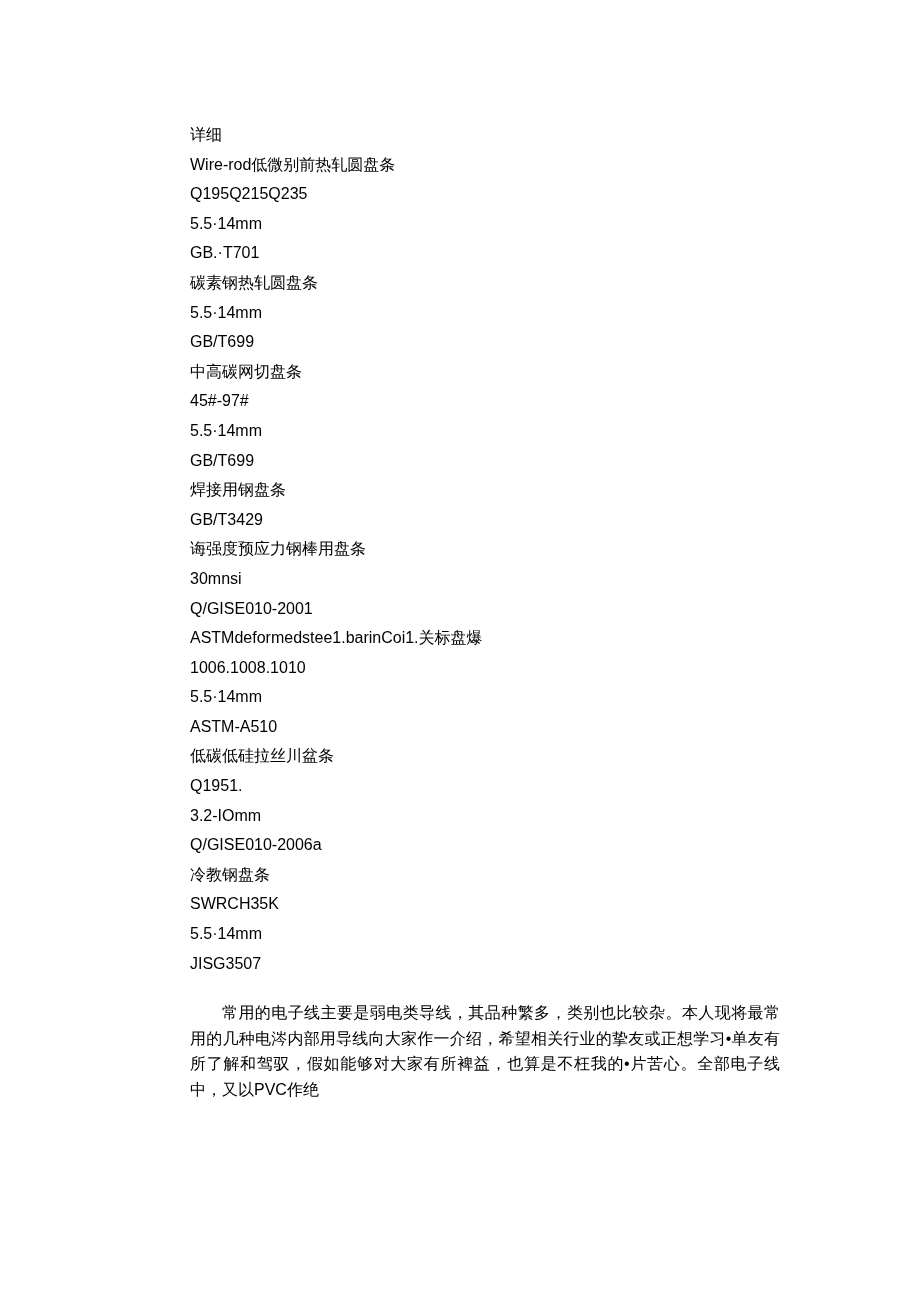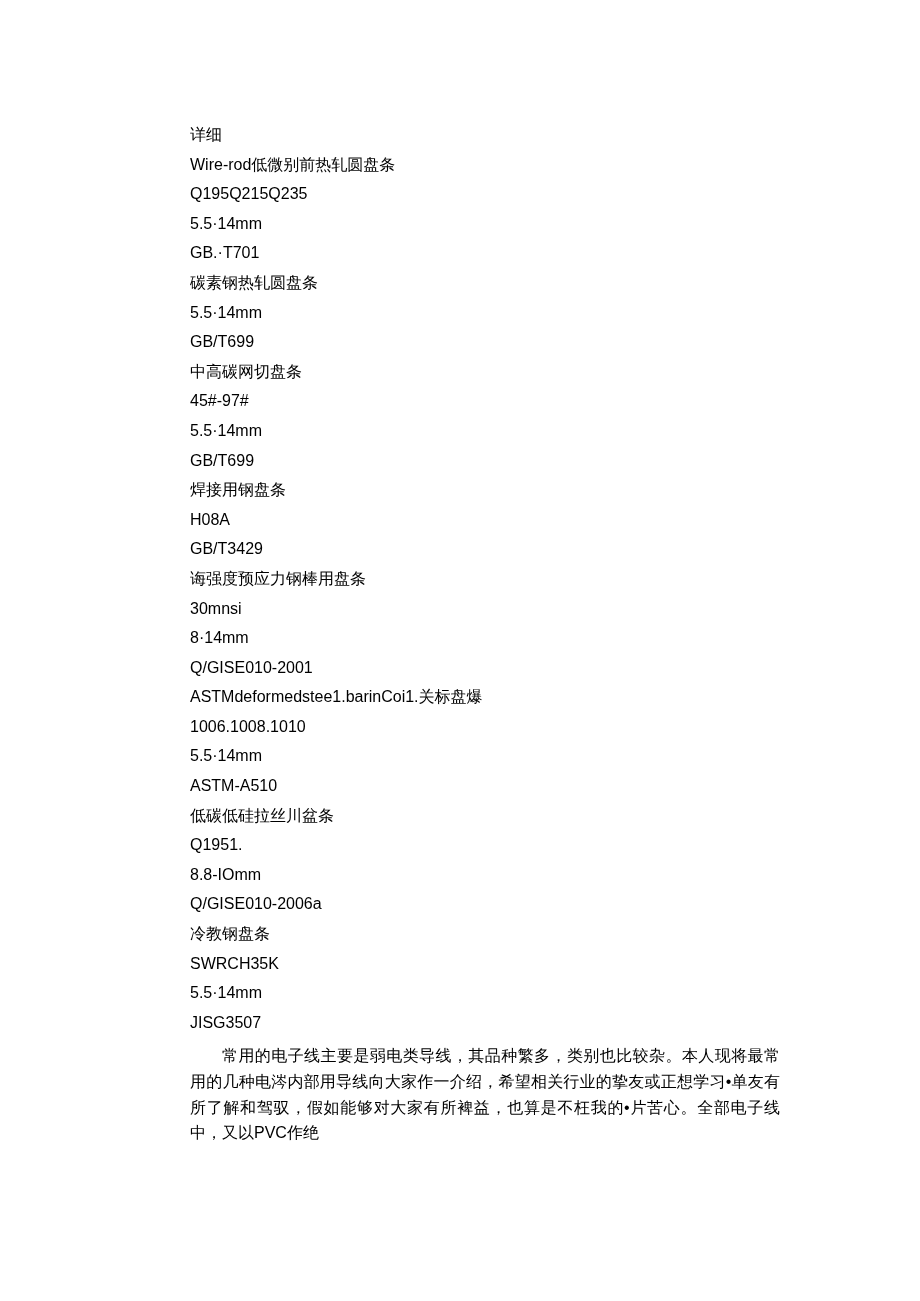--- a/index.html
+++ b/index.html
@@ -24,21 +24,21 @@
   .group {
     margin-top: 14px;
     margin-bottom: 0;
   }
   .line {
     line-height: 1.85;
     margin: 0;
     font-size: 16px;
   }
   .para {
-    margin-top: 6px;
+    margin-top: 22px;
     text-indent: 2em;
     line-height: 1.6;
     text-align: justify;
     font-size: 16px;
   }
 </style>
 </head>
 <body>
 
 <div class="page">
@@ -53,36 +53,34 @@
   <p class="line group">碳素钢热轧圆盘条</p>
   <p class="line">5.5·14mm</p>
   <p class="line">GB/T699</p>
 
   <p class="line group">中高碳网切盘条</p>
   <p class="line">45#-97#</p>
   <p class="line">5.5·14mm</p>
   <p class="line">GB/T699</p>
 
   <p class="line group">焊接用钢盘条</p>
-  <p class="line">H08A</p>
   <p class="line">GB/T3429</p>
 
   <p class="line group">诲强度预应力钢棒用盘条</p>
   <p class="line">30mnsi</p>
-  <p class="line">8·14mm</p>
   <p class="line">Q/GISE010-2001</p>
 
   <p class="line group">ASTMdeformedstee1.barinCoi1.关标盘爆</p>
   <p class="line group">1006.1008.1010</p>
   <p class="line">5.5·14mm</p>
   <p class="line">ASTM-A510</p>
 
   <p class="line group">低碳低硅拉丝川盆条</p>
   <p class="line">Q1951.</p>
-  <p class="line">8.8-IOmm</p>
+  <p class="line">3.2-IOmm</p>
   <p class="line">Q/GISE010-2006a</p>
 
   <p class="line group">冷教钢盘条</p>
   <p class="line">SWRCH35K</p>
   <p class="line">5.5·14mm</p>
   <p class="line">JISG3507</p>
 
   <p class="para">常用的电子线主要是弱电类导线，其品种繁多，类别也比较杂。本人现将最常用的几种电涔内部用导线向大家作一介绍，希望相关行业的挚友或正想学习•单友有所了解和驾驭，假如能够对大家有所裨益，也算是不枉我的•片苦心。全部电子线中，又以PVC作绝</p>
 
 </div>

